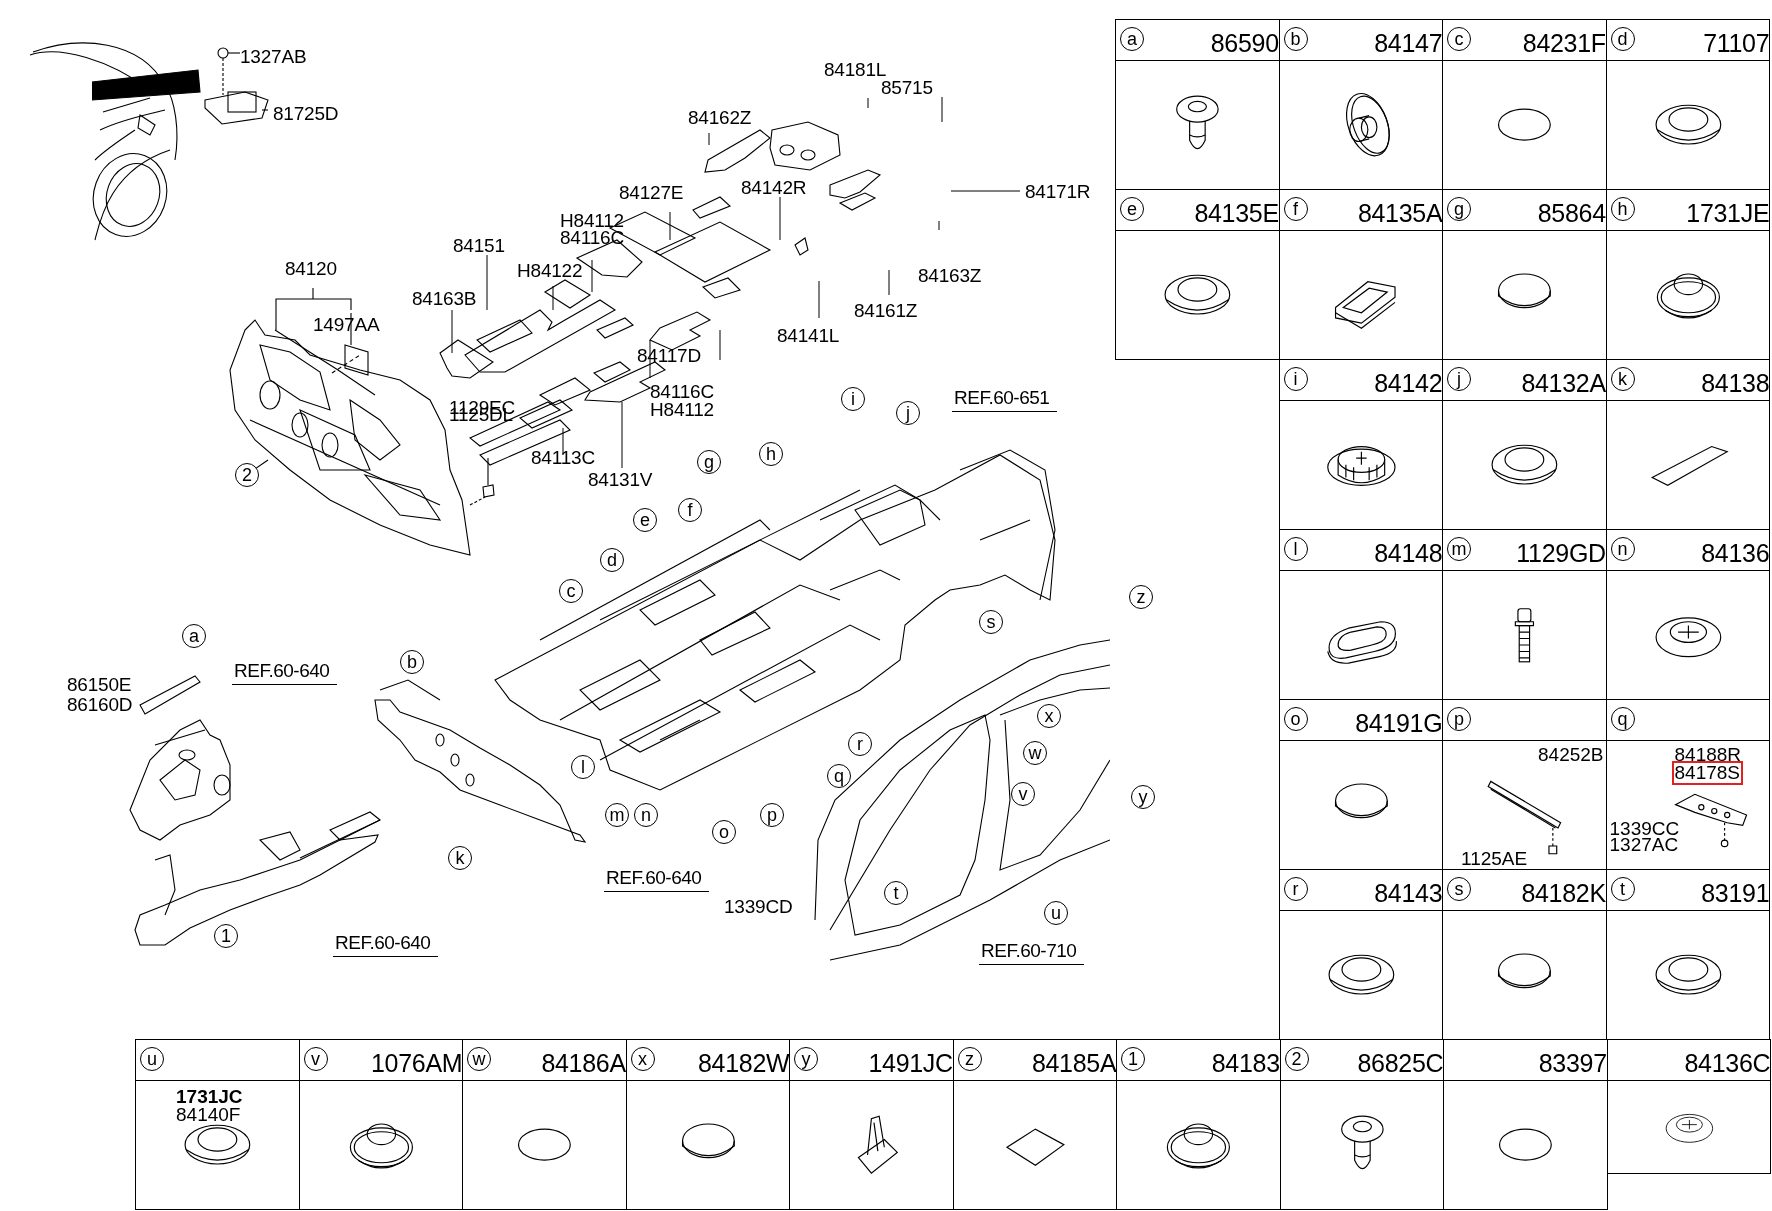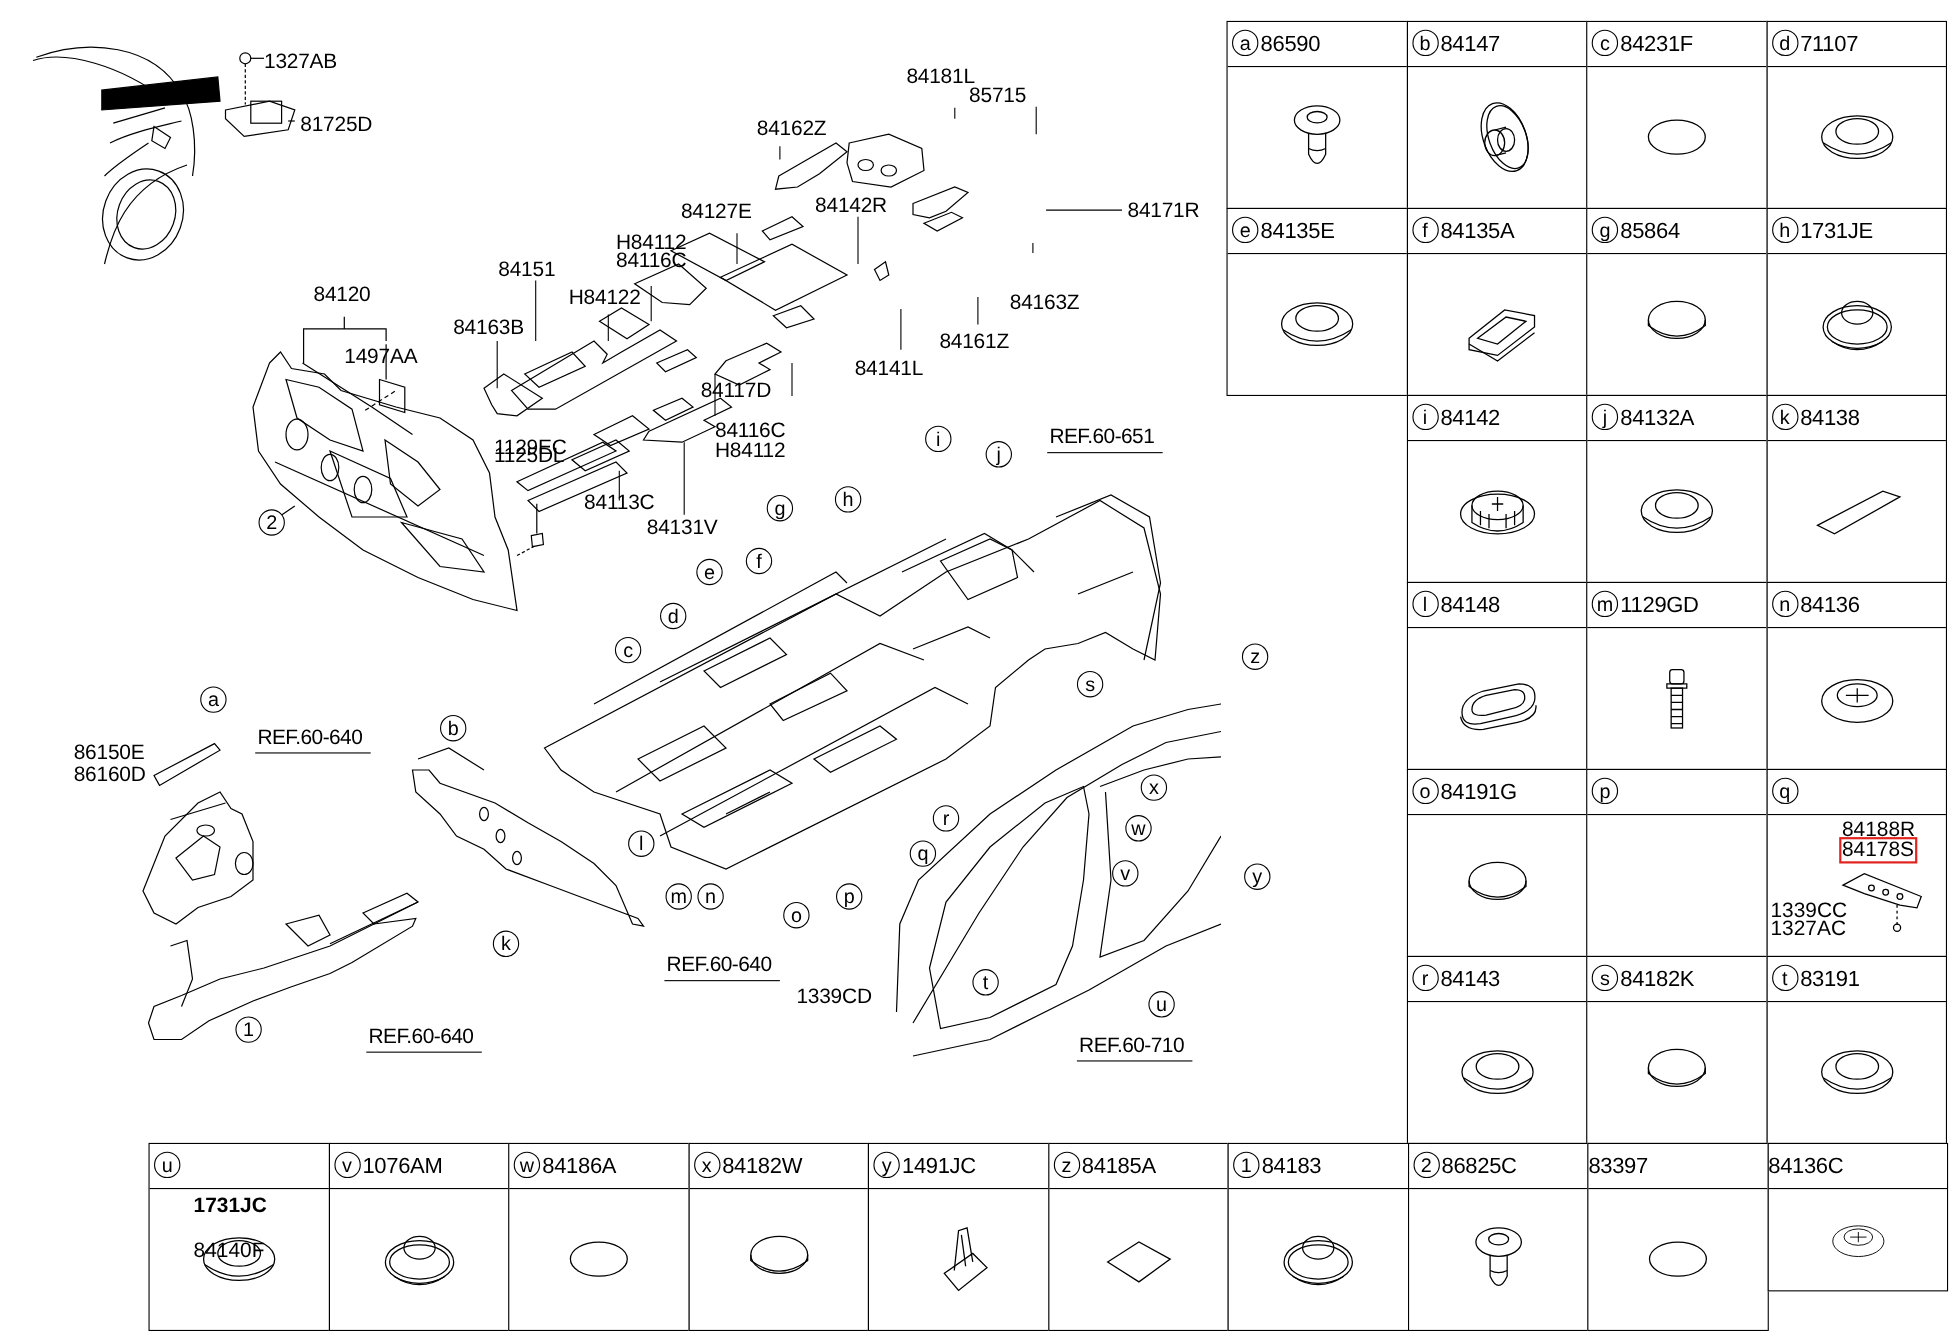--- a/index.html
+++ b/index.html
@@ -4,21 +4,21 @@
 <style>
   html,body{margin:0;padding:0;background:#fff;}
   body{width:1772px;height:1211px;position:relative;overflow:hidden;font-family:"Liberation Sans",sans-serif;color:#000;}
   .lbl{position:absolute;font-size:19px;line-height:19px;white-space:nowrap;letter-spacing:-0.2px;}
   .ref{position:absolute;font-size:19px;font-weight:normal;white-space:nowrap;border-bottom:1.5px solid #000;padding:0 8px 2px 2px;letter-spacing:-0.5px;}
   .circ{position:absolute;width:24px;height:24px;border:1.3px solid #000;border-radius:50%;font-size:18px;line-height:23px;text-align:center;box-sizing:border-box;background:#fff;}
   svg.diagram{position:absolute;left:0;top:0;}
   .cell{position:absolute;box-sizing:border-box;border:1.3px solid #000;background:#fff;}
   .cell .hdr{position:absolute;left:0;right:0;top:0;height:40px;border-bottom:1.3px solid #000;}
   .cell .hdr .c{position:absolute;left:4px;top:7px;width:24px;height:24px;border:1.3px solid #000;border-radius:50%;font-size:18px;line-height:22px;text-align:center;box-sizing:border-box;}
-  .cell .hdr .pn{position:absolute;left:30px;right:0;top:9px;text-align:left;font-size:20px;letter-spacing:-0.3px;}
+  .cell .hdr .pn{position:absolute;left:30px;right:0;top:9px;text-align:right;font-size:25px;letter-spacing:-0.3px;}
   .cell .body{position:absolute;left:0;right:0;top:40px;bottom:0;}
   .cell .body svg{position:absolute;left:0;top:0;width:100%;height:100%;}
   .cell .sub{position:absolute;font-size:19px;line-height:18px;white-space:nowrap;text-align:center;}
   .hl{outline:2px solid #e0231e;outline-offset:1px;}
 </style>
 </head>
 <body>
 
 <svg class="diagram" width="1110" height="1000" viewBox="0 0 1110 1000" fill="none" stroke="#000" stroke-width="1.1">
 
@@ -432,20 +432,30 @@
           <ellipse cx="50" cy="47" rx="20" ry="13"></ellipse>
           <path d="M30 47 L30 51 Q50 66 70 51 L70 47"></path>
         </svg>
       </div>
     </div>
     <div class="cell" style="left: 1442px; top: 699px; width: 164.8px; height: 171.3px;">
       <div class="hdr">
         <span class="c">p</span>
         <span class="pn"></span>
       </div>
+      <div class="body">
+        <svg viewBox="0 0 100 100" preserveAspectRatio="xMidYMid meet" fill="none" stroke="#000" stroke-width="0.9">
+          <path d="M22 36 L24 32 L78 64 L76 68 Z"></path>
+          <path d="M24 38 L74 68"></path>
+          <line x1="72" y1="68" x2="72" y2="82" stroke-dasharray="2 2"></line>
+          <path d="M69 82 L75 82 L75 88 L69 88 Z"></path>
+        </svg>
+        <span class="sub" style="left: 95px; top: 6px;">84252B</span>
+        <span class="sub" style="left: 18px; top: 110px;">1125AE</span>
+      </div>
     </div>
     <div class="cell" style="left: 1605.5px; top: 699px; width: 164.8px; height: 171.3px;">
       <div class="hdr">
         <span class="c">q</span>
         <span class="pn"></span>
       </div>
       <div class="body">
         <svg viewBox="0 0 100 100" preserveAspectRatio="xMidYMid meet" fill="none" stroke="#000" stroke-width="0.9">
           <path d="M40 50 L55 42 L95 58 L92 66 L80 64 L55 56 Z"></path>
           <circle cx="60" cy="52" r="2"></circle>
@@ -503,21 +513,21 @@
         <span class="c">u</span>
         <span class="pn"></span>
       </div>
       <div class="body">
         <svg viewBox="0 0 100 100" preserveAspectRatio="xMidYMid meet" fill="none" stroke="#000" stroke-width="0.9">
           <ellipse cx="50" cy="50" rx="25" ry="15"></ellipse>
           <ellipse cx="50" cy="46" rx="15" ry="9"></ellipse>
           <path d="M26 54 Q50 70 74 54"></path>
         </svg>
         <span class="sub" style="left: 40px; top: 8px; font-weight: bold;">1731JC</span>
-        <span class="sub" style="left: 40px; top: 26px; margin-top: 23px;">84140F</span>
+        <span class="sub" style="left: 40px; top: 26px;">84140F</span>
       </div>
     </div>
     <div class="cell" style="left: 298.5px; top: 1039px; width: 164.8px; height: 171.3px;">
       <div class="hdr">
         <span class="c">v</span>
         <span class="pn">1076AM</span>
       </div>
       <div class="body">
         <svg viewBox="0 0 100 100" preserveAspectRatio="xMidYMid meet" fill="none" stroke="#000" stroke-width="0.9">
           <ellipse cx="50" cy="52" rx="24" ry="15"></ellipse>

